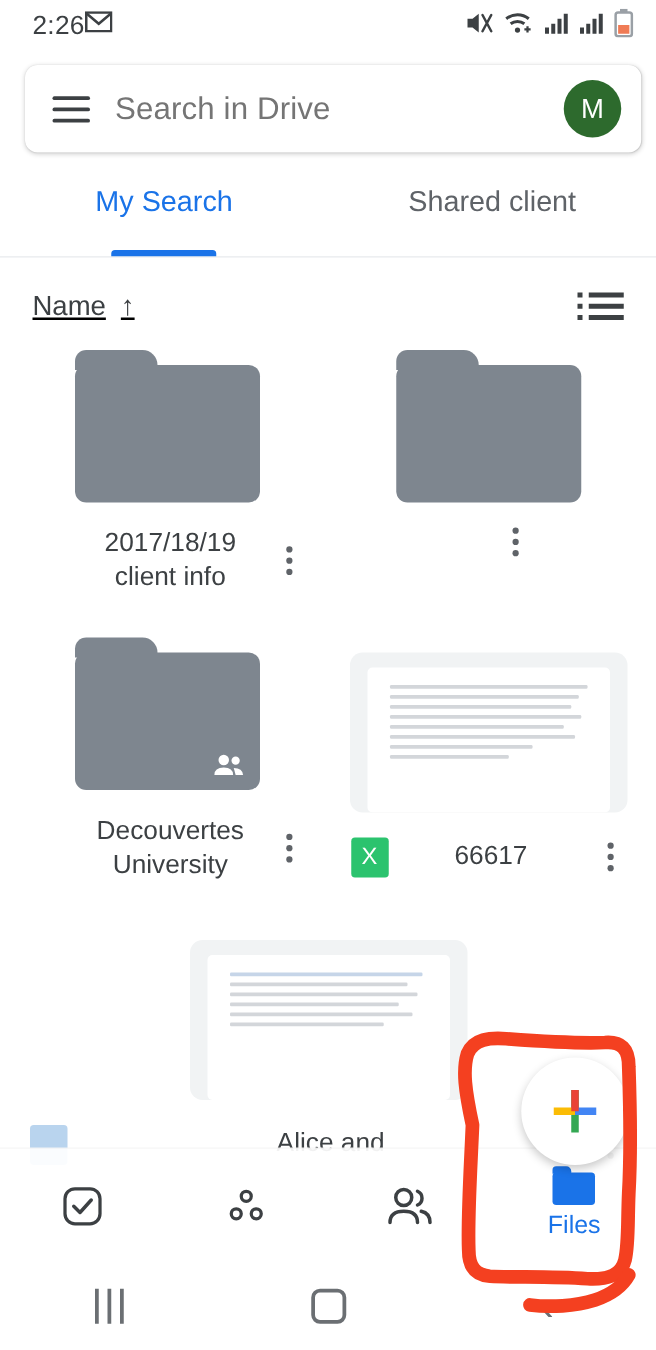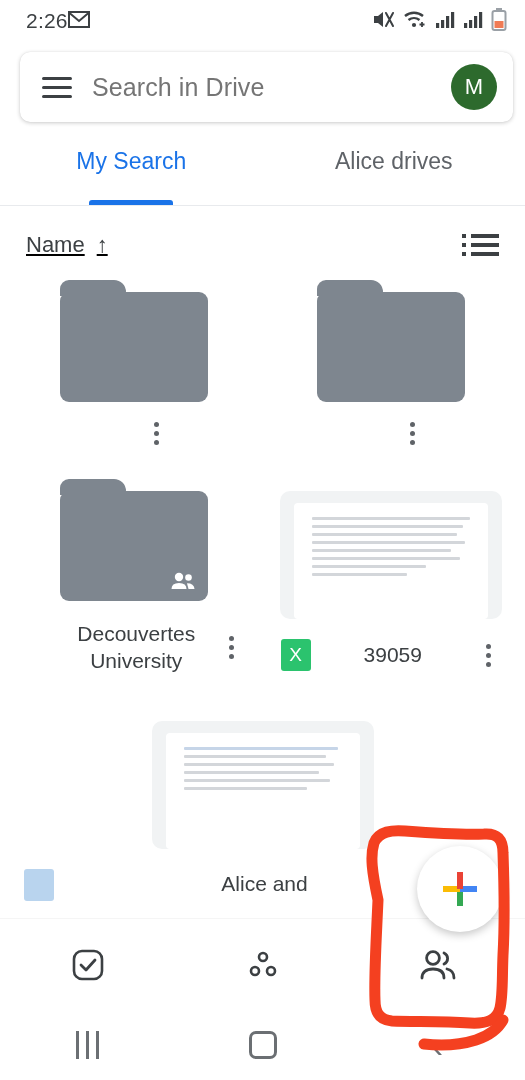--- a/index.html
+++ b/index.html
@@ -9,21 +9,21 @@
     font-family: "Liberation Sans", sans-serif;
     overflow: hidden;
   }
   .phone { position: relative; width: 525px; height: 1080px; background: #fff; }
 
   
   .statusbar {
     height: 42px; display: flex; align-items: center;
     padding: 0 18px 0 26px; justify-content: space-between;
   }
-  .sb-left { display: flex; align-items: center; }
+  .sb-left { display: flex; align-items: flex-start; }
   .sb-time { font-size: 21px; color: #3c4043; letter-spacing: .2px; }
   .sb-right { display: flex; align-items: center; gap: 7px; }
 
   
   .searchwrap { padding: 10px 12px 0 20px; }
   .searchbar {
     height: 70px; background: #fff; border-radius: 10px;
     box-shadow: 0 1px 4px rgba(0,0,0,.20), 0 0 1px rgba(0,0,0,.12);
     display: flex; align-items: center; padding: 0 16px 0 22px; gap: 20px;
   }
@@ -248,21 +248,21 @@
       <input class="search-placeholder" type="text" readonly="" placeholder="Search in Drive" style="">
       <span class="avatar" style="background:#2d6a2d">M</span>
     </div>
   </div>
 
   <div class="tabs">
     <div class="tab active">
       <span>My Search</span>
     </div>
     <div class="tab">
-      <span>Alice drives</span>
+      <span>Shared client</span>
     </div>
   </div>
 
   <div class="sortrow">
     <div class="sortleft">
       <span class="lbl">Name</span>
       <span class="lbl">↑</span>
     </div>
     <div class="listview">
       <span class="lrow">
@@ -280,20 +280,21 @@
     </div>
   </div>
 
   <div class="grid">
 
     <div class="grow">
       <div class="cell">
         <div class="folder-icon"></div>
         <div class="caption">
           <span class="cap-icon"></span>
+          <span class="cap-text">2017/18/19 client info</span>
           <span class="kebab">
               <i></i>
               <i></i>
               <i></i>
             </span>
         </div>
       </div>
       <div class="cell">
         <div class="folder-icon"></div>
         <div class="caption">
@@ -339,21 +340,21 @@
             <div class="sheet-line" style="width:88%"></div>
             <div class="sheet-line" style="width:94%"></div>
             <div class="sheet-line" style="width:72%"></div>
             <div class="sheet-line" style="width:60%"></div>
           </div>
         </div>
         <div class="caption">
           <span class="cap-icon">
             <span class="xls-icon">X</span>
           </span>
-          <span class="cap-text">39059</span>
+          <span class="cap-text">66617</span>
           <span class="kebab">
               <i></i>
               <i></i>
               <i></i>
             </span>
         </div>
       </div>
     </div>
 
     <div class="rowgap"></div>
@@ -410,20 +411,24 @@
       </svg>
     </div>
     <div class="navitem">
       <svg width="38" height="34" viewBox="0 0 38 34">
         <circle cx="14" cy="10" r="6.4" fill="none" stroke="#3c4043" stroke-width="2.8"></circle>
         <path d="M3 30 q0-9 11-9 t11 9" fill="none" stroke="#3c4043" stroke-width="2.8" stroke-linecap="round"></path>
         <path d="M25 5 a6 6 0 0 1 0 11" fill="none" stroke="#3c4043" stroke-width="2.8" stroke-linecap="round"></path>
         <path d="M28 21 q7 1.5 7 9" fill="none" stroke="#3c4043" stroke-width="2.8" stroke-linecap="round"></path>
       </svg>
     </div>
+    <div class="navitem">
+      <span class="nav-folder"></span>
+      <span class="navlabel">Files</span>
+    </div>
   </div>
 
   <div class="androidnav">
     <div class="anav">
       <span class="recents">
           <i></i>
           <i></i>
           <i></i>
         </span>
     </div>

